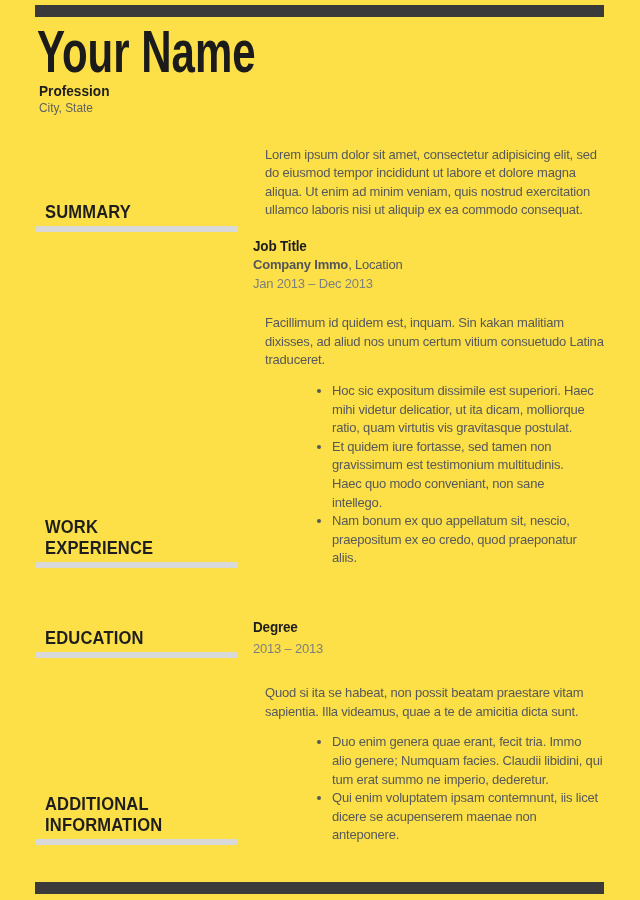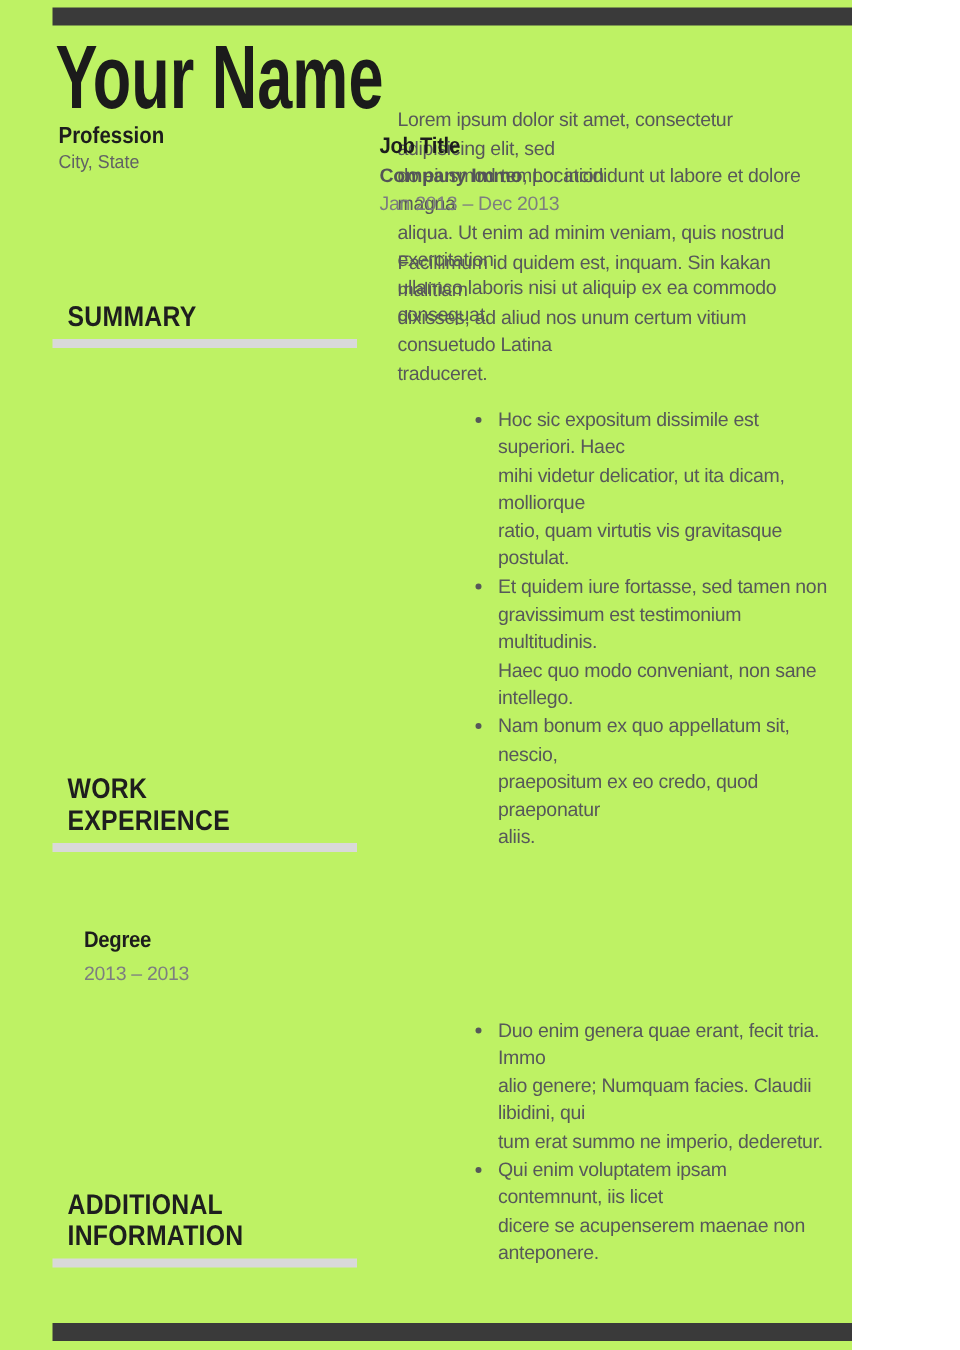--- a/index.html
+++ b/index.html
@@ -1,16 +1,16 @@
 <!DOCTYPE html>
 <html><head>
 <meta charset="utf-8">
 <style>
   html,body{margin:0;padding:0;background:#fff;}
-  .page{position:relative;width:568px;height:900px;background:#bef264;overflow:hidden;
+  .page{position:relative;width:640px;height:900px;background:#fde047;overflow:hidden;
         font-family:"Liberation Sans",sans-serif;color:#57585a;}
   .bar{position:absolute;left:35px;width:569px;height:12px;background:#3a3a3a;}
   .bar.top{top:5px;}
   .bar.bottom{top:882px;}
 
   
   .name{position:absolute;left:37px;top:22px;font-size:60px;line-height:60px;font-weight:bold;
         color:#1b1b1b;transform:scaleX(.70);transform-origin:left top;white-space:nowrap;}
   .contact{position:absolute;right:45px;top:33px;text-align:right;font-size:13px;
            line-height:18.5px;color:#515254;}
@@ -96,36 +96,42 @@
 Haec quo modo conveniant, non sane
 intellego.</span></li>
         <li><span>Nam bonum ex quo appellatum sit, nescio,
 praepositum ex eo credo, quod praeponatur
 aliis.</span></li>
       </ul>
     </div>
   </div>
 
   <div class="section sec-education">
+    <div class="leftcol">
+      <div class="heading">EDUCATION</div>
+      <div class="underline"></div>
+    </div>
     <div class="vdivider"></div>
     <div class="rightcol" style="padding-top:4px;">
       <div class="jobtitle">Degree</div>
       <div class="spacer3"></div>
       <div class="dates">2013 – 2013</div>
     </div>
   </div>
 
   <div class="section sec-additional">
     <div class="leftcol">
       <div class="heading">ADDITIONAL
 INFORMATION</div>
       <div class="underline"></div>
     </div>
     <div class="vdivider"></div>
     <div class="rightcol" style="padding-top:2px;">
+      <p class="para">Quod si ita se habeat, non possit beatam praestare vitam
+sapientia. Illa videamus, quae a te de amicitia dicta sunt.</p>
       <ul class="bullets" style="margin-top:0;">
         <li><span>Duo enim genera quae erant, fecit tria. Immo
 alio genere; Numquam facies. Claudii libidini, qui
 tum erat summo ne imperio, dederetur.</span></li>
         <li><span>Qui enim voluptatem ipsam contemnunt, iis licet
 dicere se acupenserem maenae non
 anteponere.</span></li>
       </ul>
     </div>
   </div>

